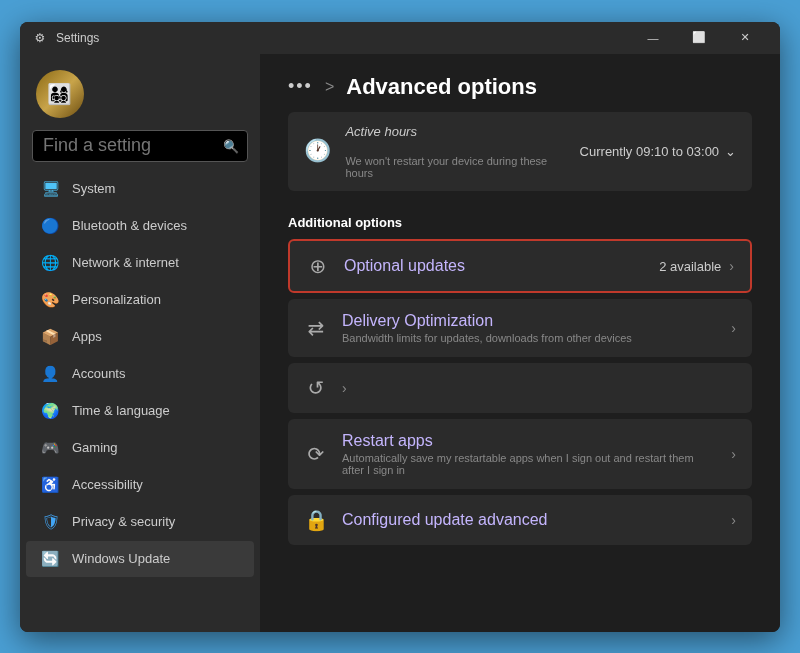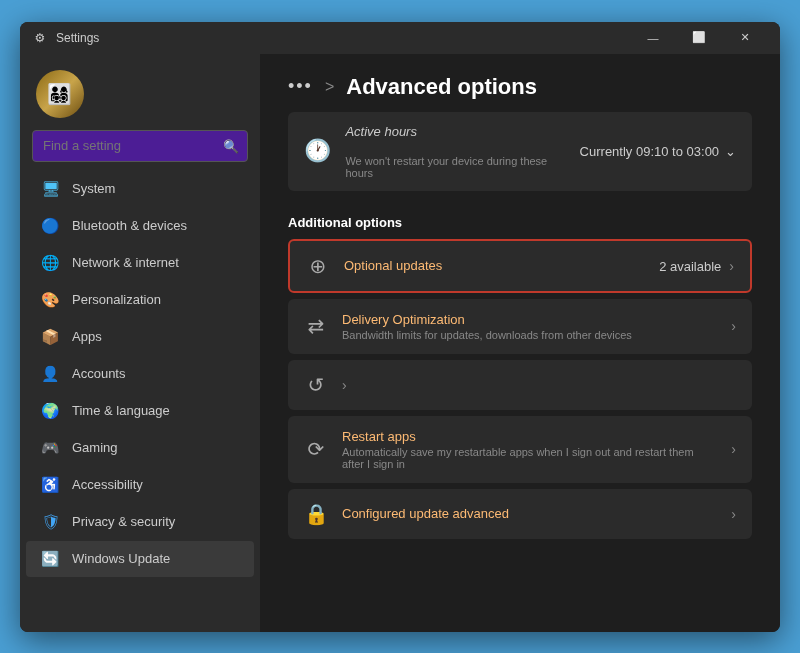--- a/index.html
+++ b/index.html
@@ -97,25 +97,25 @@
       justify-content: center;
       font-size: 20px;
     }
     .search-box {
       margin: 4px 12px 8px 12px;
       position: relative;
     }
     .search-input {
       width: 100%;
       height: 32px;
-      background: #4c1d95;
+      background: #000000;
       border: 1px solid #555;
       border-radius: 4px;
       color: #aaa;
-      font-size: 13px;
+      font-size: 18px;
       padding: 0 32px 0 10px;
       outline: none;
     }
     .search-icon {
       position: absolute;
       right: 8px;
       top: 50%;
       transform: translateY(-50%);
       color: #aaa;
       font-size: 13px;
@@ -236,22 +236,22 @@
     .option-icon {
       font-size: 20px;
       color: #aaa;
       width: 24px;
       text-align: center;
     }
     .option-text {
       flex: 1;
     }
     .option-title {
-      font-size: 13px;
-      color: #fdba74;
+      font-size: 16px;
+      color: #c4b5fd;
       font-weight: 500;
     }
     .option-sub {
       font-size: 11px;
       color: #888;
       margin-top: 2px;
     }
     .option-right {
       display: flex;
       align-items: flex-end;

